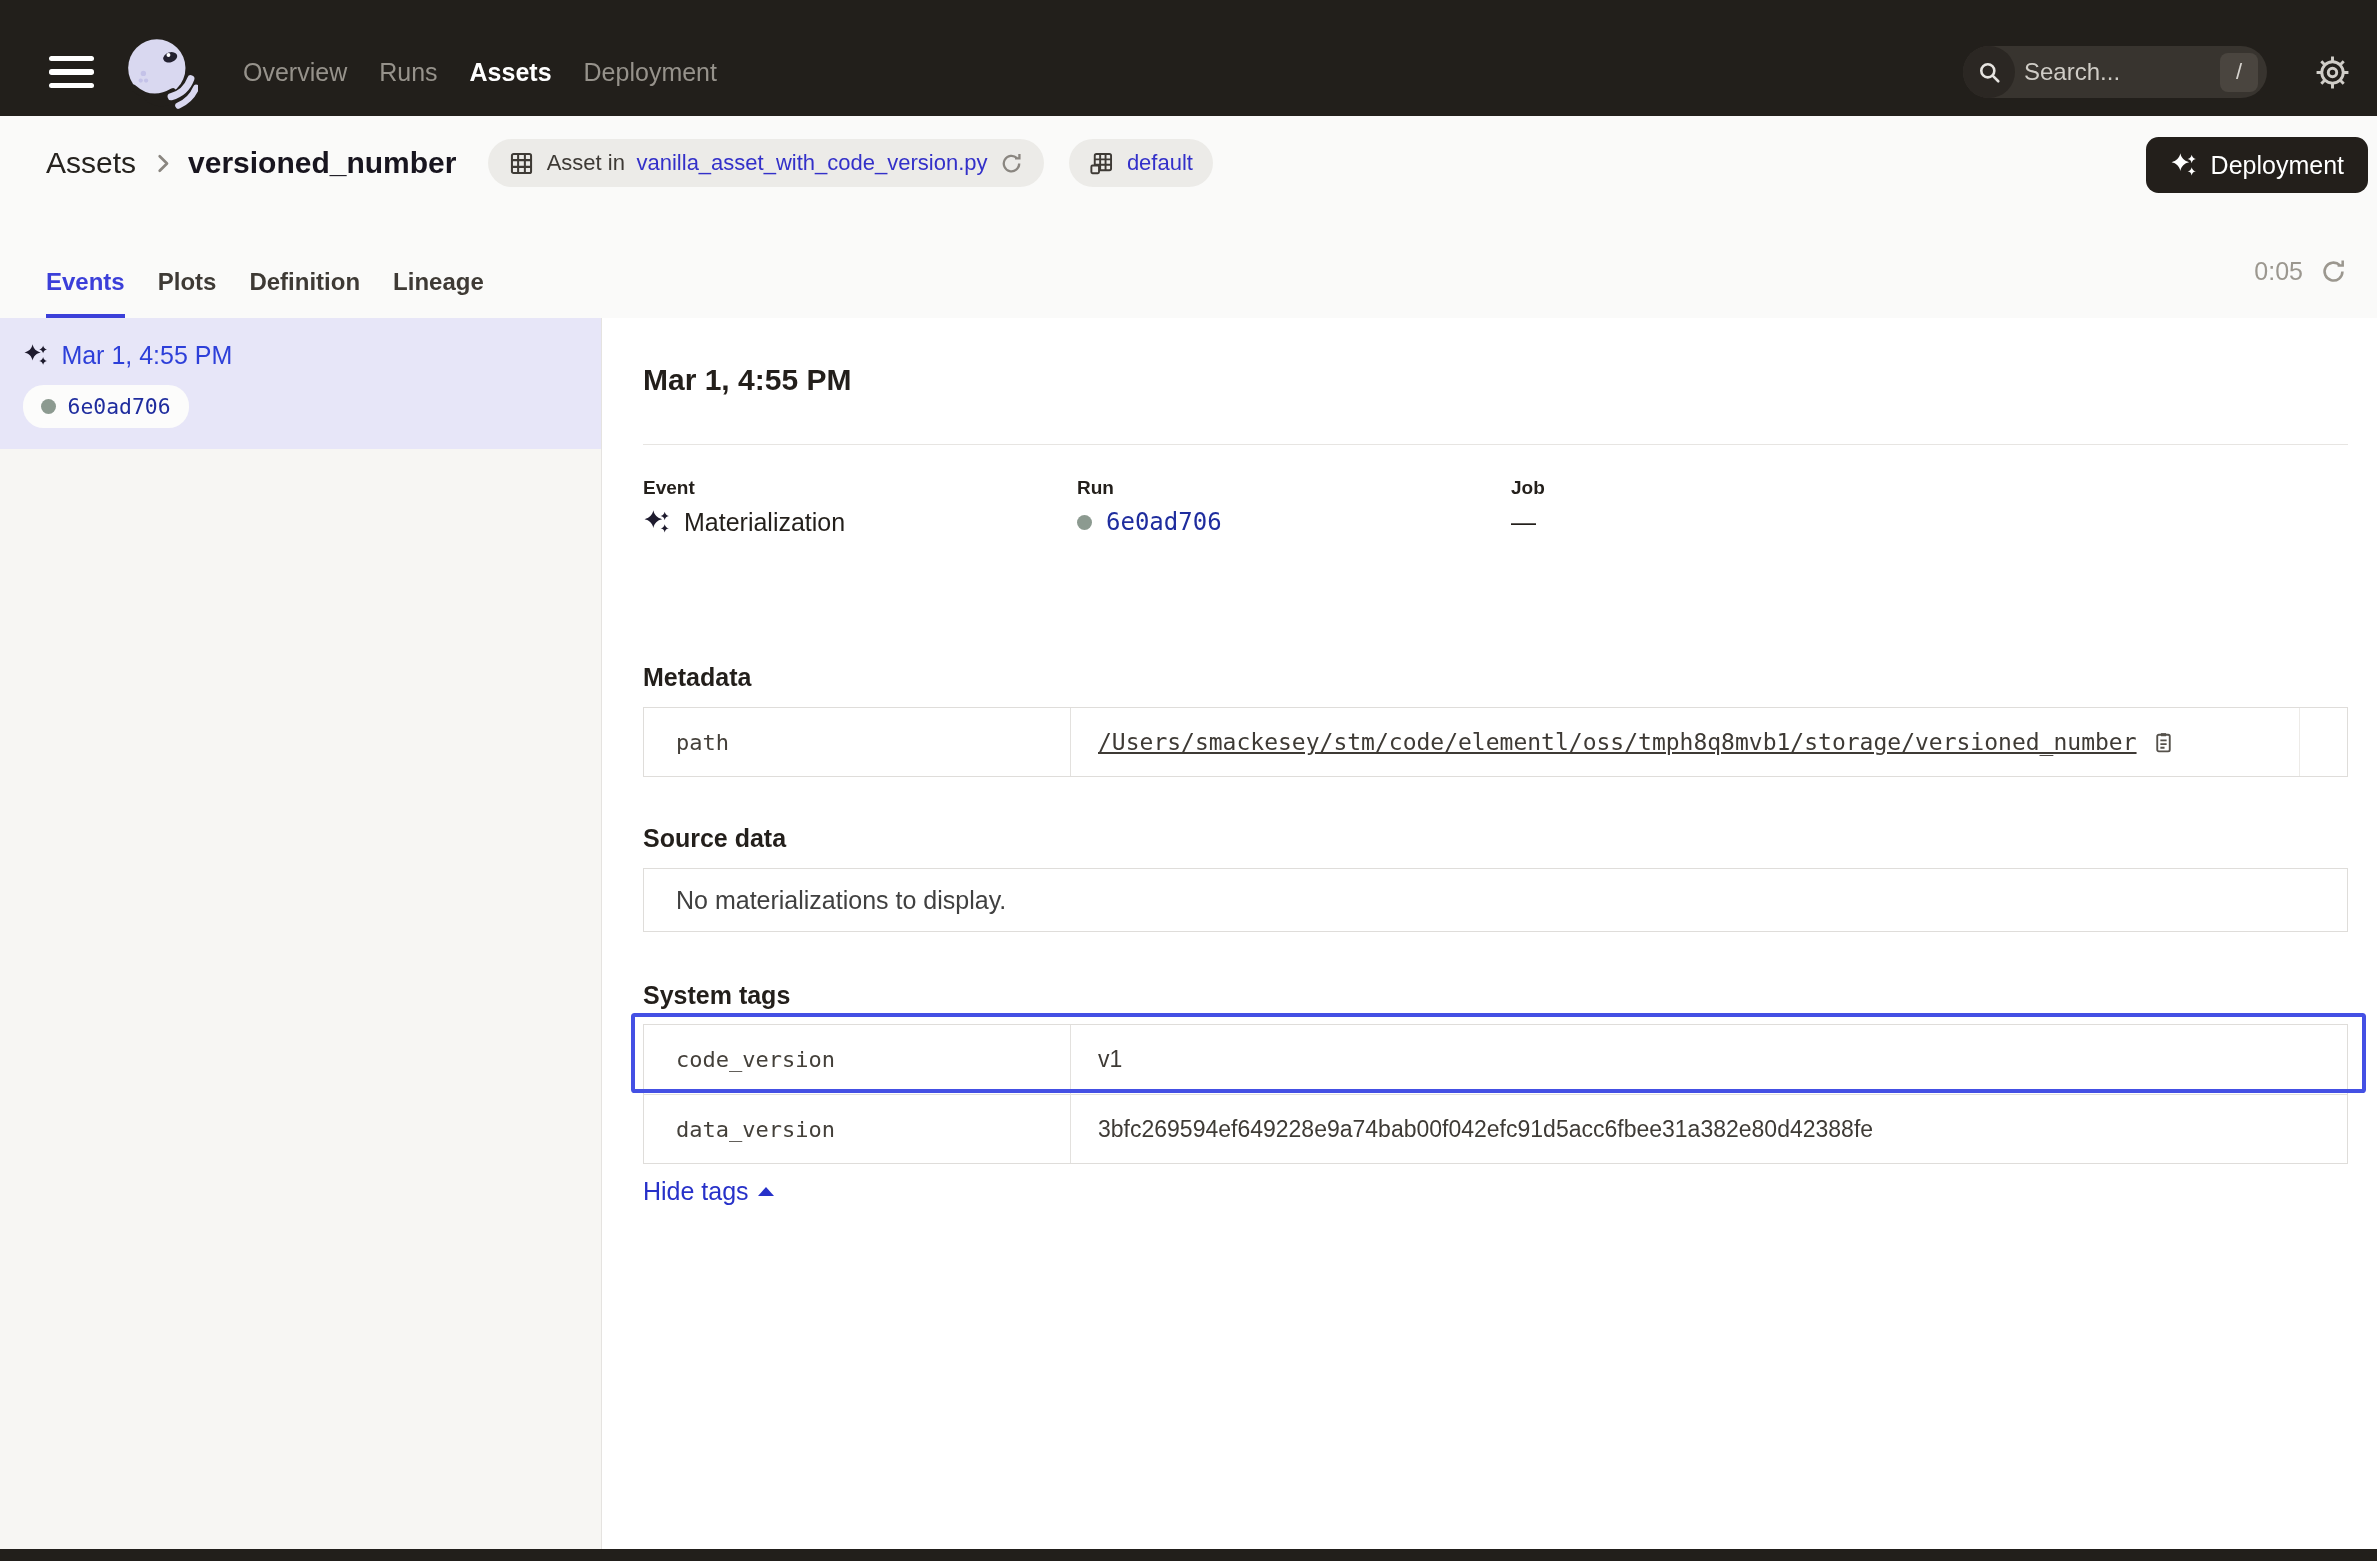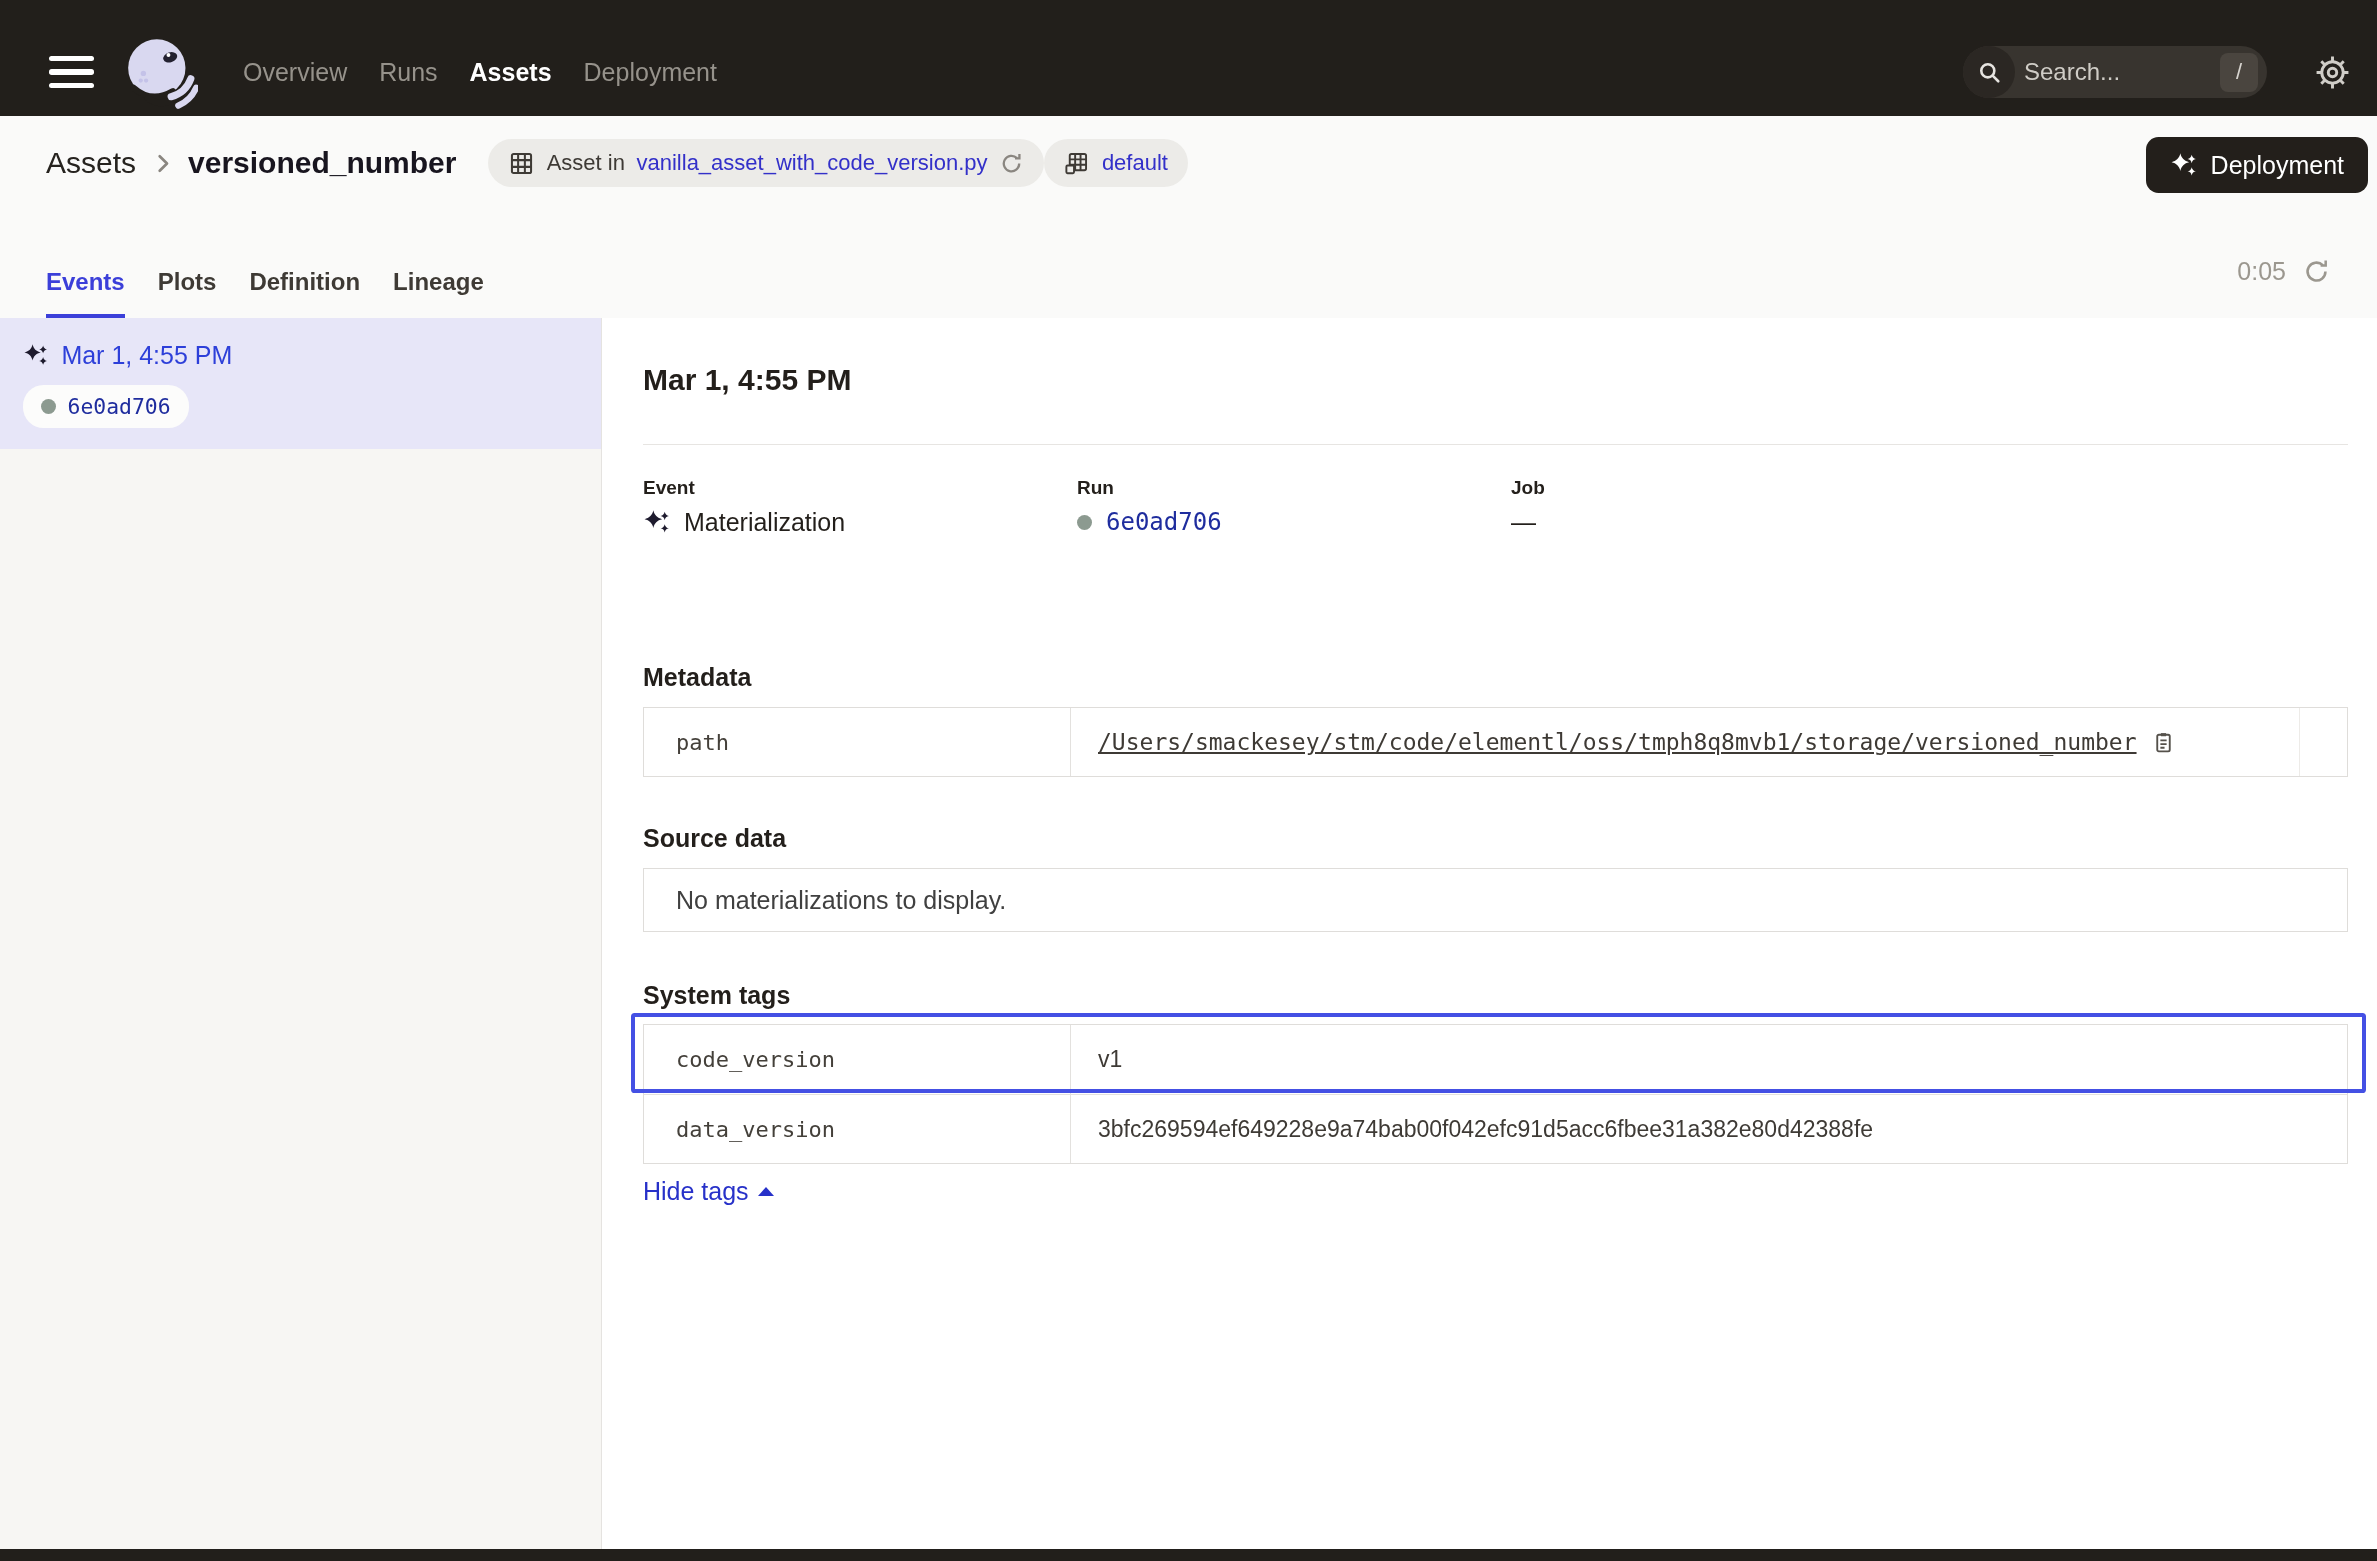--- a/index.html
+++ b/index.html
@@ -28,33 +28,33 @@
   .slash-badge { width:38px; height:39px; background:#4A453F; border-radius:8px; color:#D8D5D0;
                  font-size:22px; display:flex; align-items:center; justify-content:center; flex:none; }
   .gear { margin-left:46px; display:flex; cursor:pointer; }
 
   
   .subheader { position:absolute; top:116px; left:0; right:0; height:202px; background:#FAFAF9; }
   .header-row { position:absolute; top:23px; left:46px; display:flex; align-items:center; }
   .crumb-root { font-size:30px; color:#26231F; font-weight:500; cursor:pointer; }
   .crumb-sep { margin:0 12.5px; display:flex; }
   .crumb-current { font-size:30px; font-weight:700; color:#18151F; }
-  .badges { display:flex; margin-left:32px; align-items:center; }
+  .badges { display:flex; gap:25px; margin-left:32px; align-items:center; }
   .badge { height:48px; border-radius:24px; background:#ECEBE8; display:flex; align-items:center;
            gap:11.6px; padding:0 19.6px; font-size:22px; color:#3E3A35; cursor:pointer; }
   .badge .blue { color:#3330C9; }
   .materialize { position:absolute; top:21.4px; right:9px; height:56px; border-radius:12.5px;
                  background:#231F1B; color:#FFFFFF; font-size:25px; font-weight:500; border:none;
                  display:flex; align-items:center; gap:13.4px; padding:0 24px; cursor:pointer;
                  font-family:"Liberation Sans",sans-serif; }
   .tabs { position:absolute; bottom:0; left:46px; display:flex; gap:33px; }
   .tab { font-size:24px; font-weight:600; color:#3E3A35; padding-bottom:18px;
          border-bottom:4.5px solid transparent; cursor:pointer; }
   .tab.active { color:#3B3FD9; border-bottom-color:#3B3FD9; }
-  .timer { position:absolute; right:46px; top:141px; display:flex; gap:16px; align-items:center;
+  .timer { position:absolute; right:29px; top:141px; display:flex; gap:16px; align-items:center;
            color:#9B978F; font-size:25px; }
   .refresh-btn { display:flex; cursor:pointer; }
 
   
   .content { position:absolute; top:318px; left:0; right:0; bottom:11.6px; background:#FFFFFF; }
   .sidebar { position:absolute; top:0; left:0; bottom:0; width:602px; background:#F7F6F3;
              border-right:0.9px solid #E5E3E0; }
   .event-item { background:#E7E6F8; padding:23px 23px 21.4px; cursor:pointer; }
   .event-item-time { display:flex; align-items:center; gap:13.4px; color:#2D3FD9; font-size:25px; }
   .run-pill { margin-top:15px; display:inline-flex; align-items:center; gap:11.6px; background:#FCFCFB;

